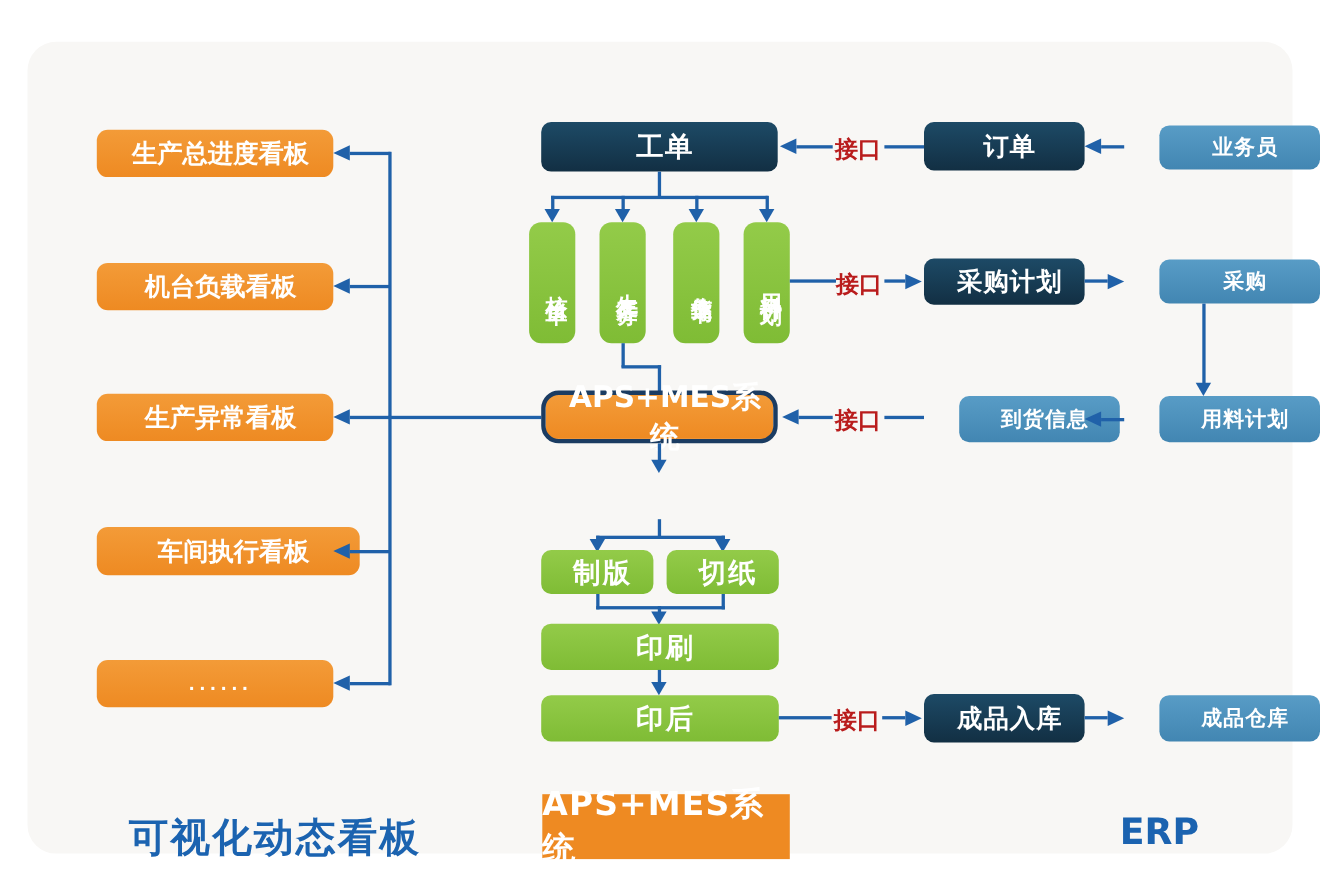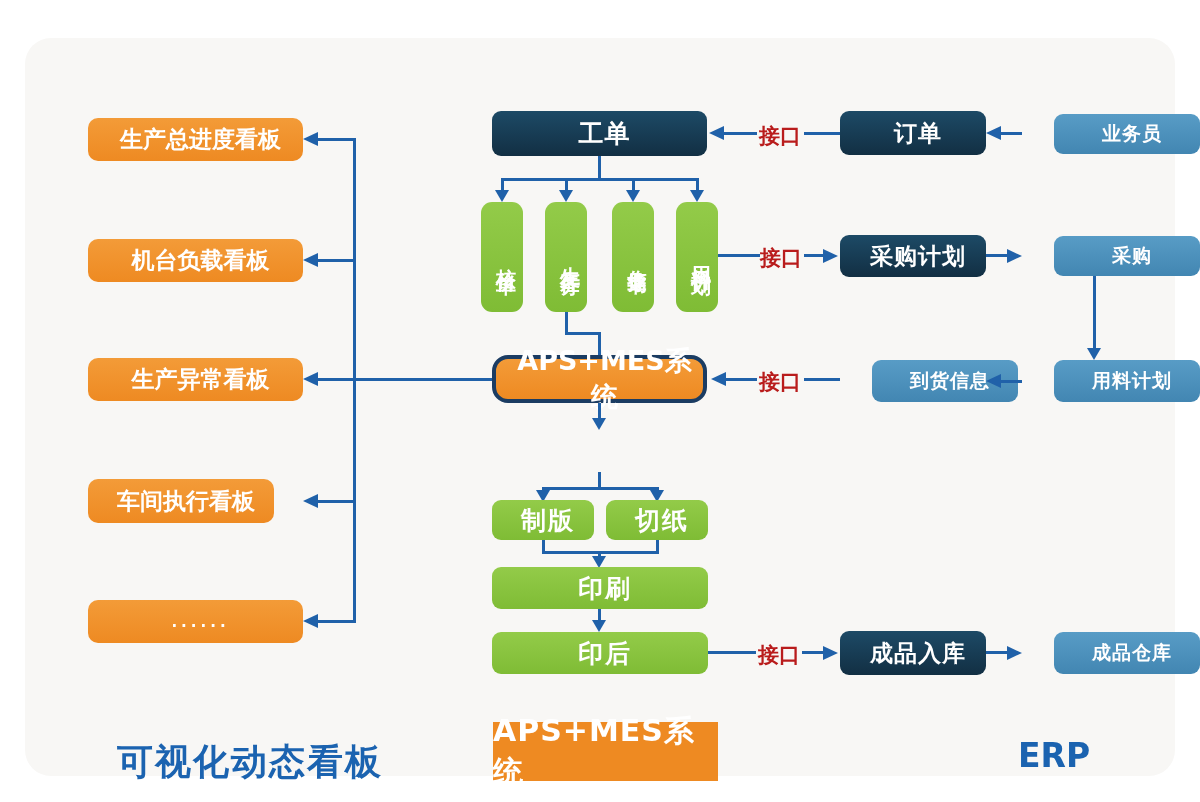--- a/index.html
+++ b/index.html
@@ -31,21 +31,21 @@
 </style>
 </head>
 <body>
 
 <div id="stage">
   <div id="card">
 
     <div class="box orange" style="left:63px;top:80px;width:215px;height:43px;">生产总进度看板</div>
     <div class="box orange" style="left:63px;top:201px;width:215px;height:43px;">机台负载看板</div>
     <div class="box orange" style="left:63px;top:320px;width:215px;height:43px;">生产异常看板</div>
-    <div class="box orange" style="left:63px;top:441px;width:186px;height:44px;">车间执行看板</div>
+    <div class="box orange" style="left:63px;top:441px;width:239px;height:44px;">车间执行看板</div>
     <div class="box orange dots" style="left:63px;top:562px;width:215px;height:43px;">......</div>
 
     <div class="v-line" style="left:328px;top:100px;height:485px;"></div>
     <div class="h-line" style="left:293px;top:100px;width:37px;"></div>
     <div class="arr-left" style="left:278px;top:94px;"></div>
     <div class="h-line" style="left:293px;top:221px;width:37px;"></div>
     <div class="arr-left" style="left:278px;top:215px;"></div>
     <div class="h-line" style="left:293px;top:340px;width:37px;"></div>
     <div class="arr-left" style="left:278px;top:334px;"></div>
     <div class="h-line" style="left:293px;top:462px;width:37px;"></div>

